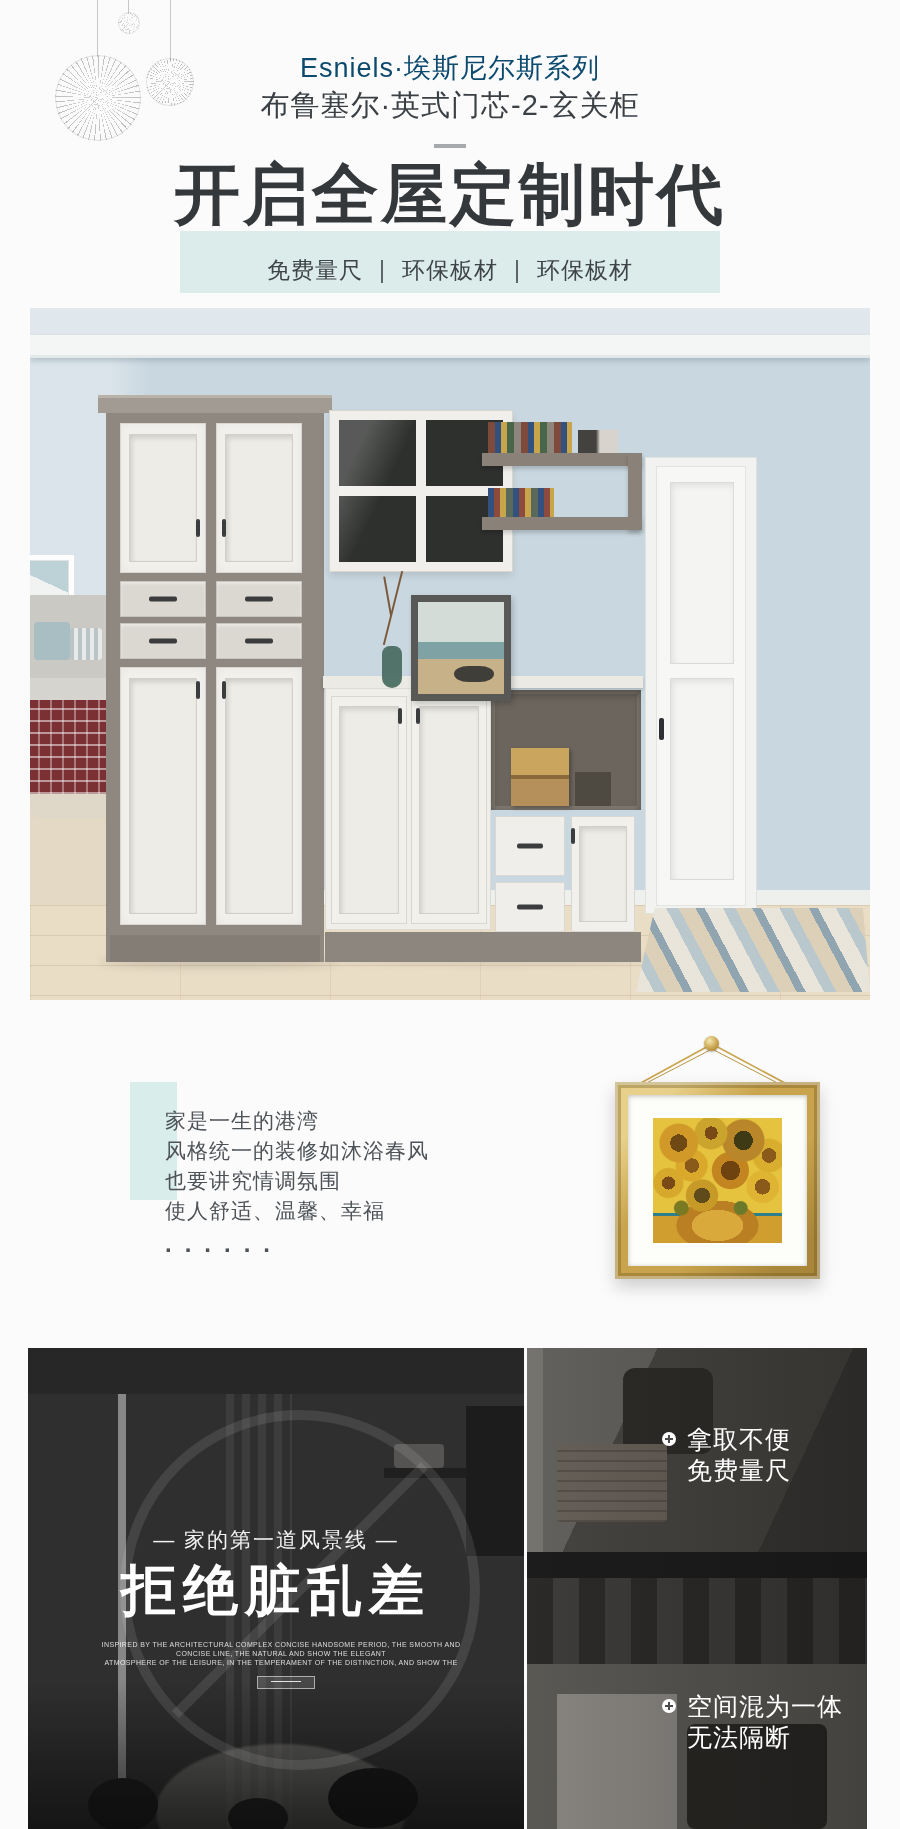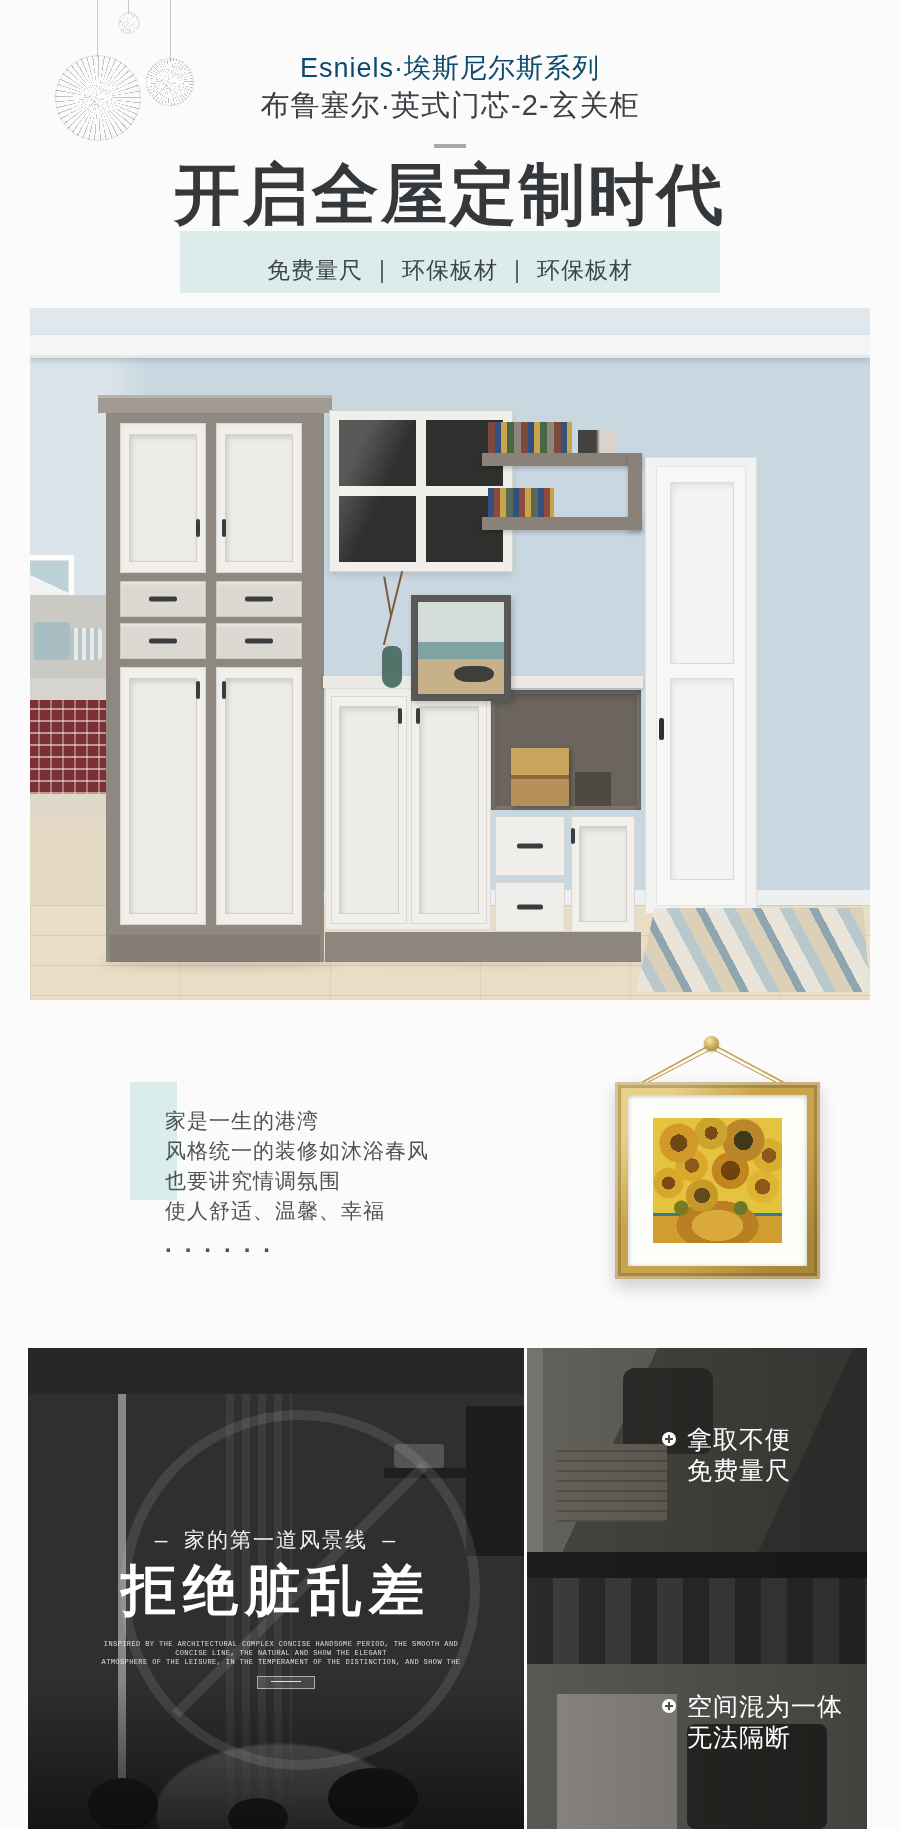--- a/index.html
+++ b/index.html
@@ -184,21 +184,21 @@
   .pl-table{left:128px;top:396px;width:250px;height:135px;background:rgba(218,215,208,.5);
     border-radius:50%;filter:blur(1px);}
   .pl-clutter{left:0;top:330px;width:496px;height:151px;
     background:linear-gradient(rgba(0,0,0,0),rgba(8,8,8,.7));}
   .blob{position:absolute;border-radius:50%;}
   .overlay-l{left:0;top:0;width:496px;height:481px;background:rgba(14,14,14,.38);}
   .ghost-circle{left:92px;top:62px;width:340px;height:340px;border:10px solid rgba(255,255,255,.10);
     border-radius:50%;}
   .ghost-circle::before{content:"";position:absolute;left:50%;top:-6px;width:10px;height:352px;
     transform:translateX(-50%) rotate(45deg);background:rgba(255,255,255,.10);}
-  .left-content{position:absolute;left:0;top:0;width:496px;height:481px;padding-left:14px;box-sizing:border-box;font-family:Liberation Mono, monospace;}
+  .left-content{position:absolute;left:0;top:0;width:496px;height:481px;padding-left:14px;box-sizing:border-box;}
   .tagline{position:absolute;top:178px;left:0;width:100%;text-align:center;
     font-size:21px;color:#f2f2f2;letter-spacing:2px;}
   .big-title{position:absolute;top:206px;left:0;width:100%;text-align:center;
     font-size:55px;font-weight:700;color:#ffffff;letter-spacing:7px;}
   .sub-en{position:absolute;top:292px;left:58px;width:390px;text-align:center;
     font-size:7px;line-height:9px;color:rgba(255,255,255,.82);letter-spacing:.4px;}
   .mini-box{position:absolute;top:328px;left:229px;width:56px;height:11px;
     border:1px solid rgba(255,255,255,.55);background:rgba(255,255,255,.12);}
   .mini-box::after{content:"";position:absolute;left:13px;right:13px;top:4px;height:1px;
     background:rgba(255,255,255,.85);}

